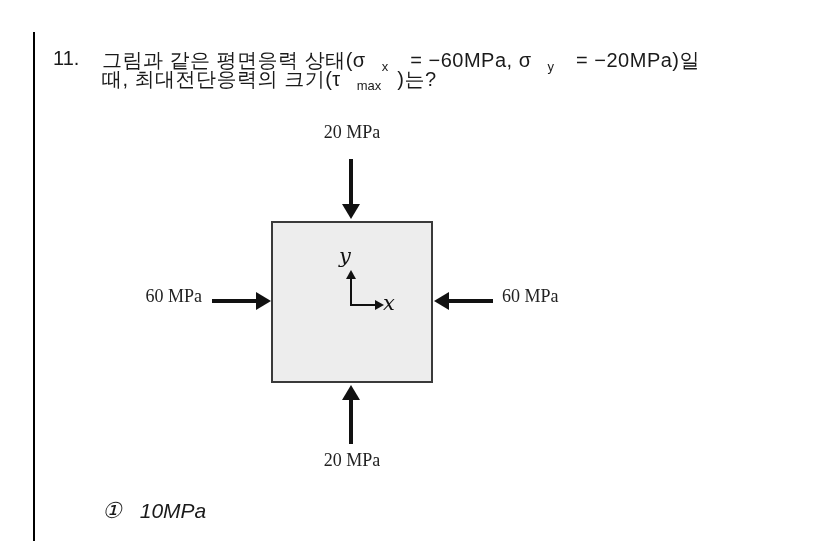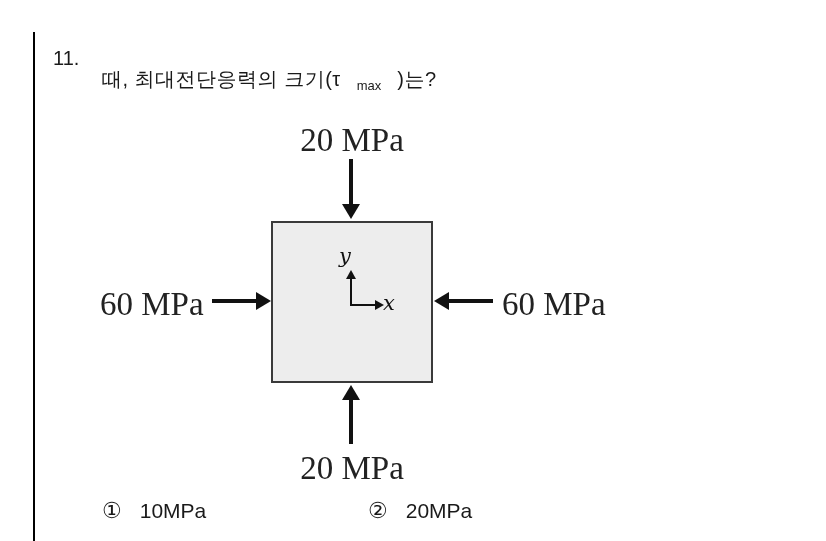--- a/index.html
+++ b/index.html
@@ -23,21 +23,21 @@
   .qline2 { position:absolute; left:62px; top:34px; font-size:20px; letter-spacing:0.5px; white-space:nowrap; }
   .sub { font-size:13px; vertical-align:-4px; letter-spacing:0; }
 
   
   .stress-square {
     position:absolute; left:239px; top:189px; width:162px; height:162px;
     background:#ededed; border:2.5px solid #3a3a3a;
   }
   .serif-label {
     position:absolute; font-family:"Liberation Serif", serif;
-    font-size:33px; color:#222; white-space:nowrap;
+    font-size:18px; color:#222; white-space:nowrap;
   }
   .lbl-top    { left:255px; top:90px;  width:130px; text-align:center; }
   .lbl-bottom { left:255px; top:418px; width:130px; text-align:center; }
   .lbl-left   { left:68px;  top:254px; width:102px; text-align:right; }
   .lbl-right  { left:470px; top:254px; width:110px; text-align:left; }
 
   .shaft-v { position:absolute; width:4px;  background:#111; }
   .shaft-h { position:absolute; height:4px; background:#111; }
   .head-down  { position:absolute; width:0; height:0; border-left:9px solid transparent; border-right:9px solid transparent; border-top:15px solid #111; }
   .head-up    { position:absolute; width:0; height:0; border-left:9px solid transparent; border-right:9px solid transparent; border-bottom:15px solid #111; }
@@ -48,34 +48,37 @@
   .axis-shaft-h { position:absolute; left:319px; top:272px; width:26px; height:2px; background:#111; }
   .axis-head-up    { position:absolute; left:314px; top:238px; width:0; height:0; border-left:5px solid transparent; border-right:5px solid transparent; border-bottom:9px solid #111; }
   .axis-head-right { position:absolute; left:343px; top:268px; width:0; height:0; border-top:5px solid transparent; border-bottom:5px solid transparent; border-left:9px solid #111; }
   .axis-label { position:absolute; font-family:"DejaVu Serif", serif; font-style:italic; font-size:21px; color:#111; }
   .axis-y-label { left:307px; top:212px; }
   .axis-x-label { left:351px; top:259px; }
 
   
   .choice { position:absolute; font-size:21px; white-space:nowrap; }
   .choice .marker { font-size:22px; margin-right:10px; }
-  .c1 { left:62px;  top:466px; }
+  .c1 { left:62px;  top:466px;font-style:italic; }
   .c2 { left:328px; top:466px; }
   .c3 { left:62px;  top:501px; }
   .c4 { left:328px; top:501px; }
 </style>
 </head>
 <body>
 
 <div class="page">
 
   <div class="frame-left"></div>
   <div class="frame-bottom"></div>
 
   <span class="qnum">11.</span>
+  <div class="qline1">
+    <span>그림과 같은 평면응력 상태(σ</span><span class="sub">x</span><span> = −60MPa, σ</span><span class="sub">y</span><span> = −20MPa)일</span>
+  </div>
   <div class="qline2">
     <span>때, 최대전단응력의 크기(τ</span><span class="sub">max</span><span>)는?</span>
   </div>
 
   <div class="stress-square"></div>
 
   <div class="serif-label lbl-top">20 MPa</div>
   <div class="shaft-v" style="left:317px; top:127px; height:47px;"></div>
   <div class="head-down" style="left:310px; top:172px;"></div>
 
@@ -94,17 +97,14 @@
   <div class="axis-shaft-v"></div>
   <div class="axis-head-up"></div>
   <div class="axis-shaft-h"></div>
   <div class="axis-head-right"></div>
   <div class="axis-label axis-y-label">y</div>
   <div class="axis-label axis-x-label">x</div>
 
   <div class="choice c1">
     <span class="marker">①</span><span>10MPa</span>
   </div>
-  <div class="choice c2">
-    <span class="marker">②</span><span>20MPa</span>
-  </div>
 
 </div>
 
 </body></html>

